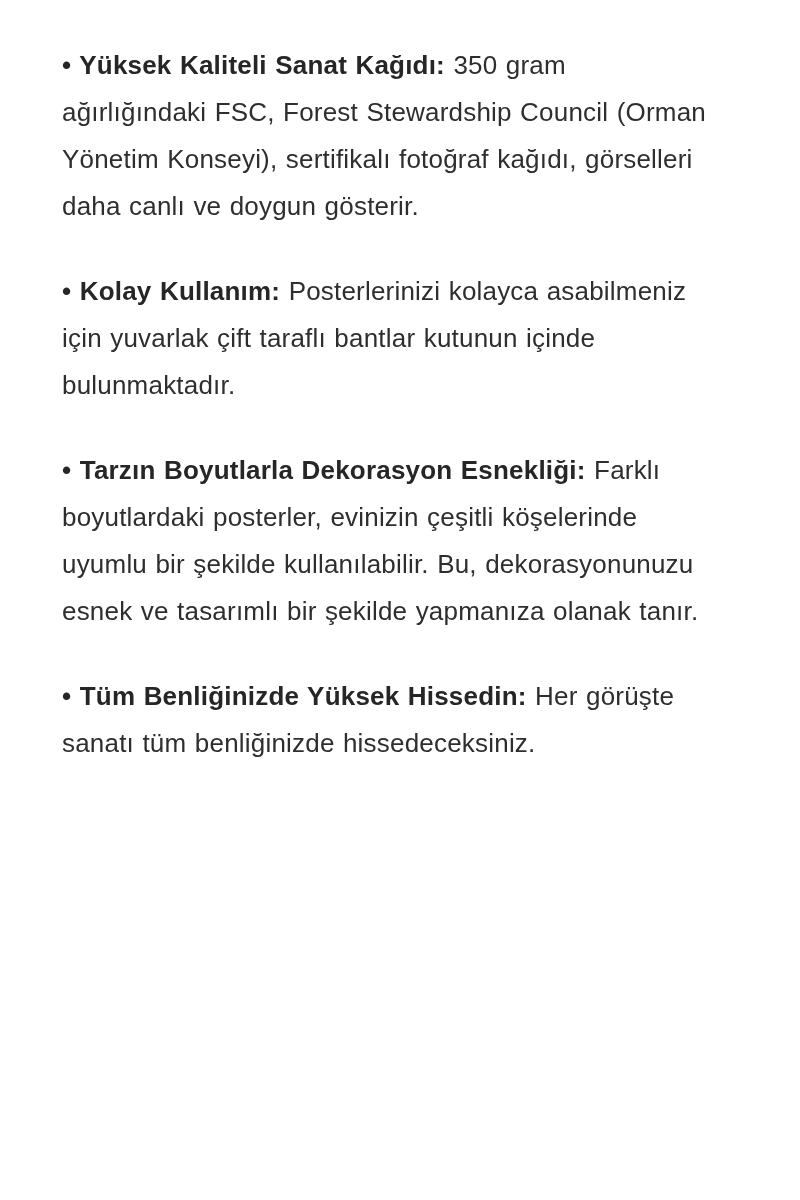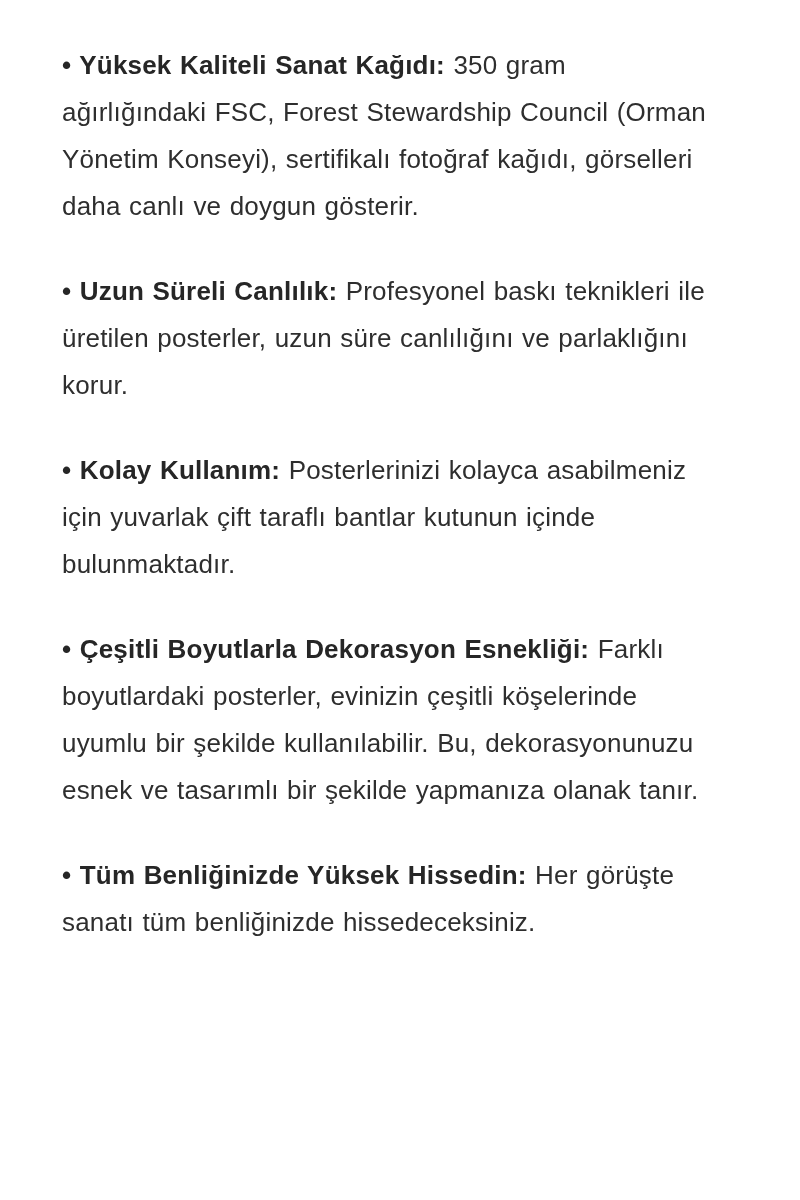--- a/index.html
+++ b/index.html
@@ -35,23 +35,22 @@
     color: #262626;
   }
 </style>
 </head>
 <body>
 
 <div class="doc">
 
   <p class="feature"><span class="lead">• Yüksek Kaliteli Sanat Kağıdı:</span><span> 350 gram ağırlığındaki FSC, Forest Stewardship Council (Orman Yönetim Konseyi), sertifikalı fotoğraf kağıdı, görselleri daha canlı ve doygun gösterir.</span></p>
 
-  <p class="feature"><span class="lead">• Uzun Süreli Canlılık:</span><span> Profesyonel baskı teknikleri ile üretilen posterler, uzun süre canlılığını ve parlaklığını korur.</span></p>
 
 
   <p class="feature"><span class="lead">• Kolay Kullanım:</span><span> Posterlerinizi kolayca asabilmeniz için yuvarlak çift taraflı bantlar kutunun içinde bulunmaktadır.</span></p>
 
-  <p class="feature"><span class="lead">• Çeşitli Boyutlarla Dekorasyon Esnekliği:</span><span> Farklı boyutlardaki posterler, evinizin çeşitli köşelerinde uyumlu bir şekilde kullanılabilir. Bu, dekorasyonunuzu esnek ve tasarımlı bir şekilde yapmanıza olanak tanır.</span></p>
+  <p class="feature"><span class="lead">• Tarzın Boyutlarla Dekorasyon Esnekliği:</span><span> Farklı boyutlardaki posterler, evinizin çeşitli köşelerinde uyumlu bir şekilde kullanılabilir. Bu, dekorasyonunuzu esnek ve tasarımlı bir şekilde yapmanıza olanak tanır.</span></p>
 
 
   <p class="feature"><span class="lead">• Tüm Benliğinizde Yüksek Hissedin:</span><span> Her görüşte sanatı tüm benliğinizde hissedeceksiniz.</span></p>
 
 </div>
 
 </body></html>

